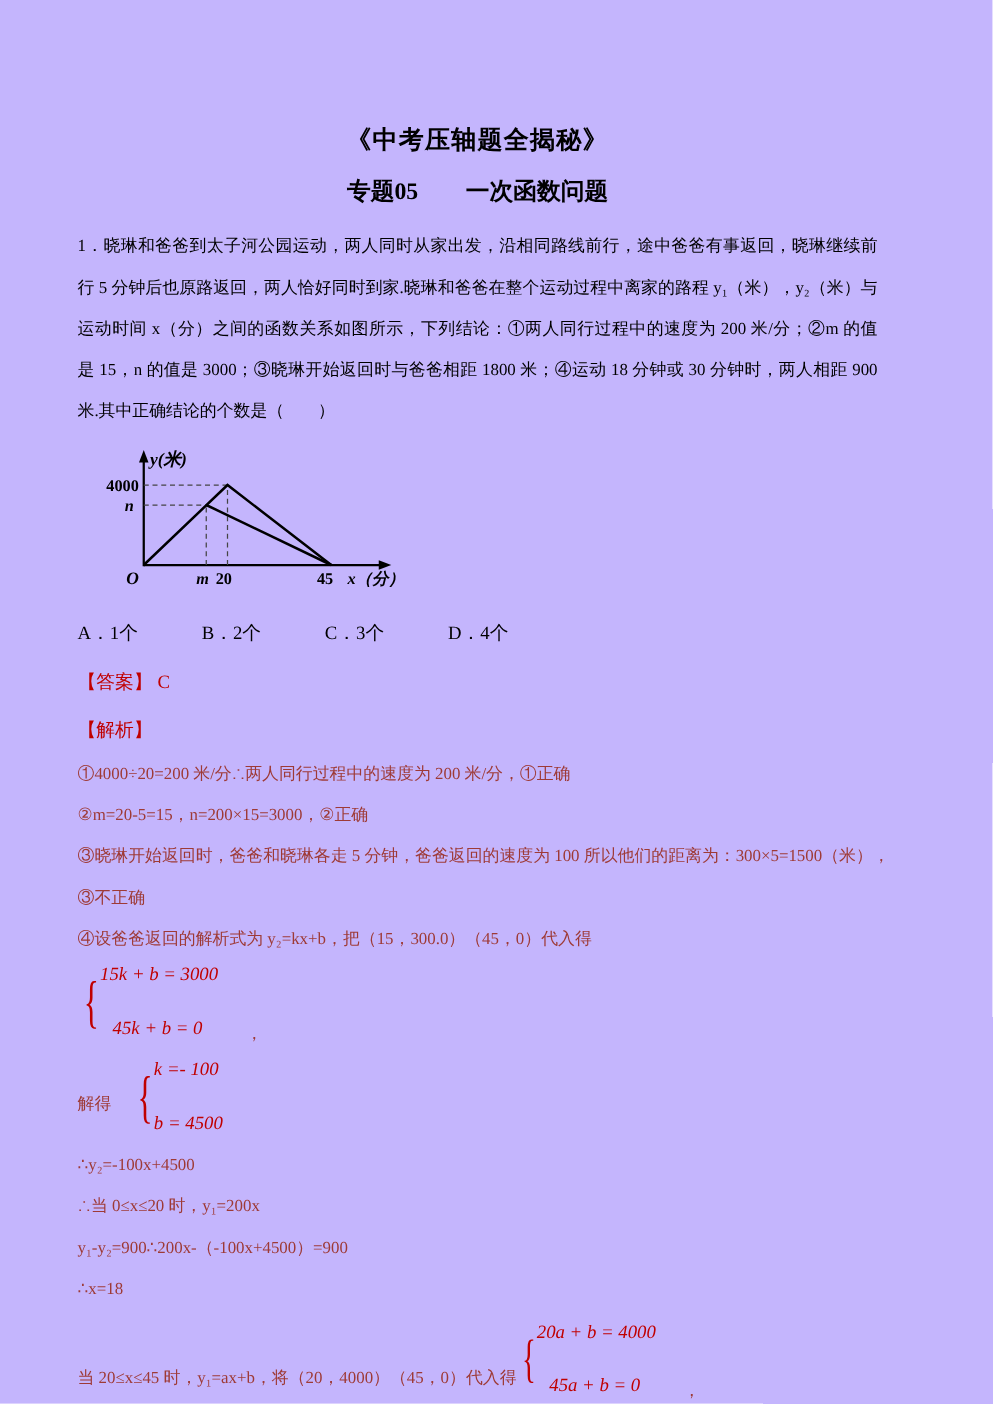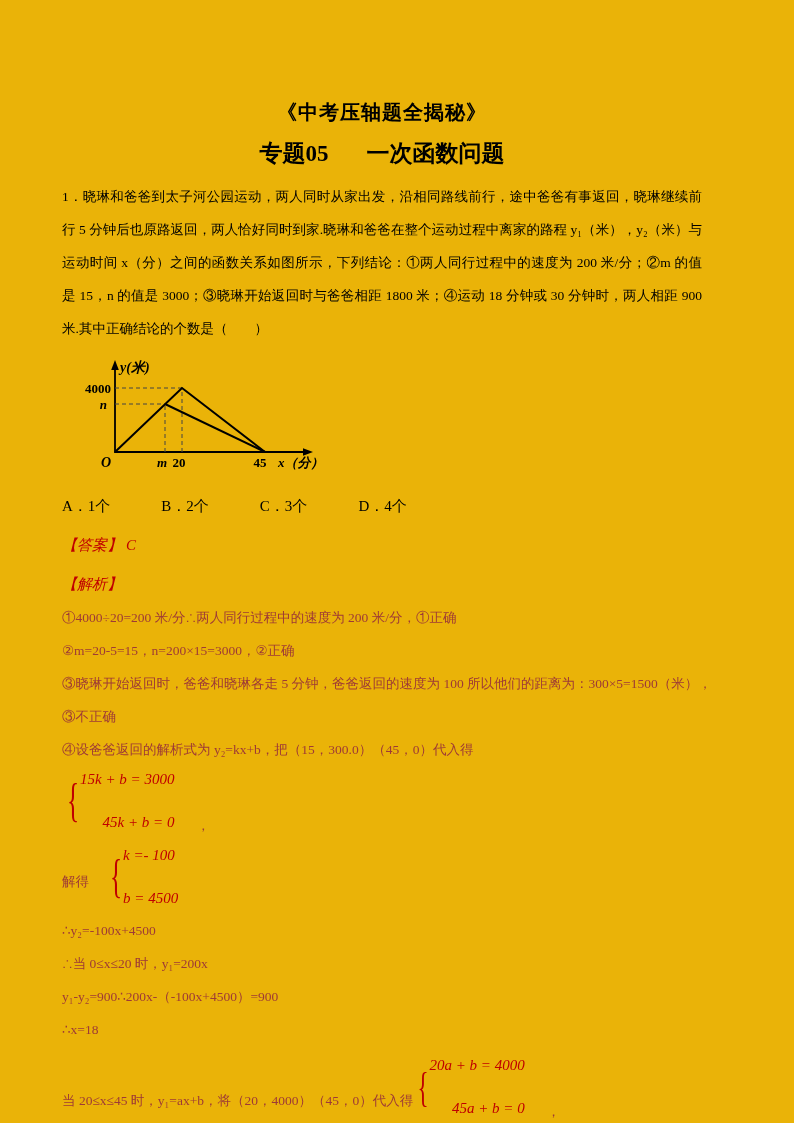--- a/index.html
+++ b/index.html
@@ -1,36 +1,36 @@
 <!DOCTYPE html>
 <html><head>
 <meta charset="utf-8">
 <style>
   html,body{margin:0;padding:0;background:#ffffff;}
   .page{
     position:relative;
     width:794px;height:1123px;
     box-sizing:border-box;
     padding:98px 92px 0 62px;
-    background:#eab308;
+    background:#c4b5fd;
     font-family:"Liberation Serif",serif;
     color:#000;
     overflow:hidden;
   }
   .doc-title{
     margin:0 0 14px 0;
     text-align:center;
     font-size:20px;line-height:28px;
     font-weight:bold;
     letter-spacing:1px;
   }
   .doc-subtitle{
     margin:0 0 12px 0;
     text-align:center;
-    font-size:23px;line-height:28px;
+    font-size:19px;line-height:28px;
     font-weight:bold;
   }
   .doc-subtitle .gap{display:inline-block;width:38px;}
   .section-heading{
     font-family:"Liberation Sans",sans-serif;
     font-size:15px;line-height:24px;
     font-weight:bold;
     margin:4px 0 4px 0;
   }
   .q-line{
@@ -46,21 +46,20 @@
   .figure-wrap{margin:10px 0 2px 18px;}
   .options-row{
     display:flex;gap:51px;
     font-size:15px;line-height:22px;
     margin:14px 0 0 0;
   }
   .ans-row{
     margin-top:17px;
     font-size:15px;line-height:22px;
     color:#c00000;
-    font-style:italic;
   }
   .ans-row .ans-val{margin-left:4px;font-family:"Liberation Serif",serif;}
   .sol-line{
     color:#9e3a36;
     font-size:13.5px;
     line-height:20px;
     margin-top:13px;
     white-space:nowrap;
   }
   .sol-sys{
@@ -79,21 +78,21 @@
     margin-right:-4px;
   }
   .brace.inline{font-size:42px;line-height:36px;}
   .eq-col{
     display:flex;flex-direction:column;
     font-style:italic;
     font-size:15px;line-height:19px;
     color:#c00000;
     gap:24px;
   }
-  .eq-col .e2{padding-left:10px;text-align:right;}
+  .eq-col .e2{padding-left:10px;}
   .eq-suffix{
     align-self:flex-end;
     color:#9e3a36;
     font-style:normal;
     font-size:13.5px;
     padding-left:22px;
     line-height:12px;
   }
   .sys-prefix{
     color:#9e3a36;

